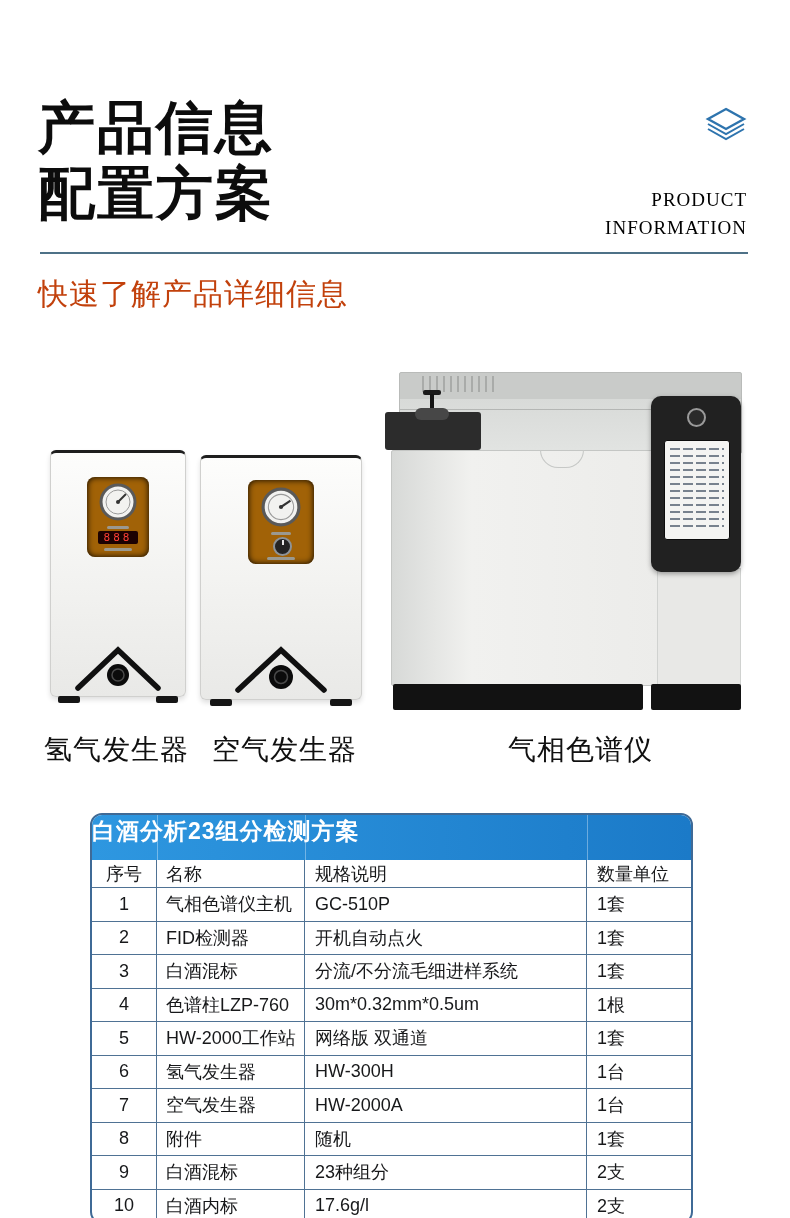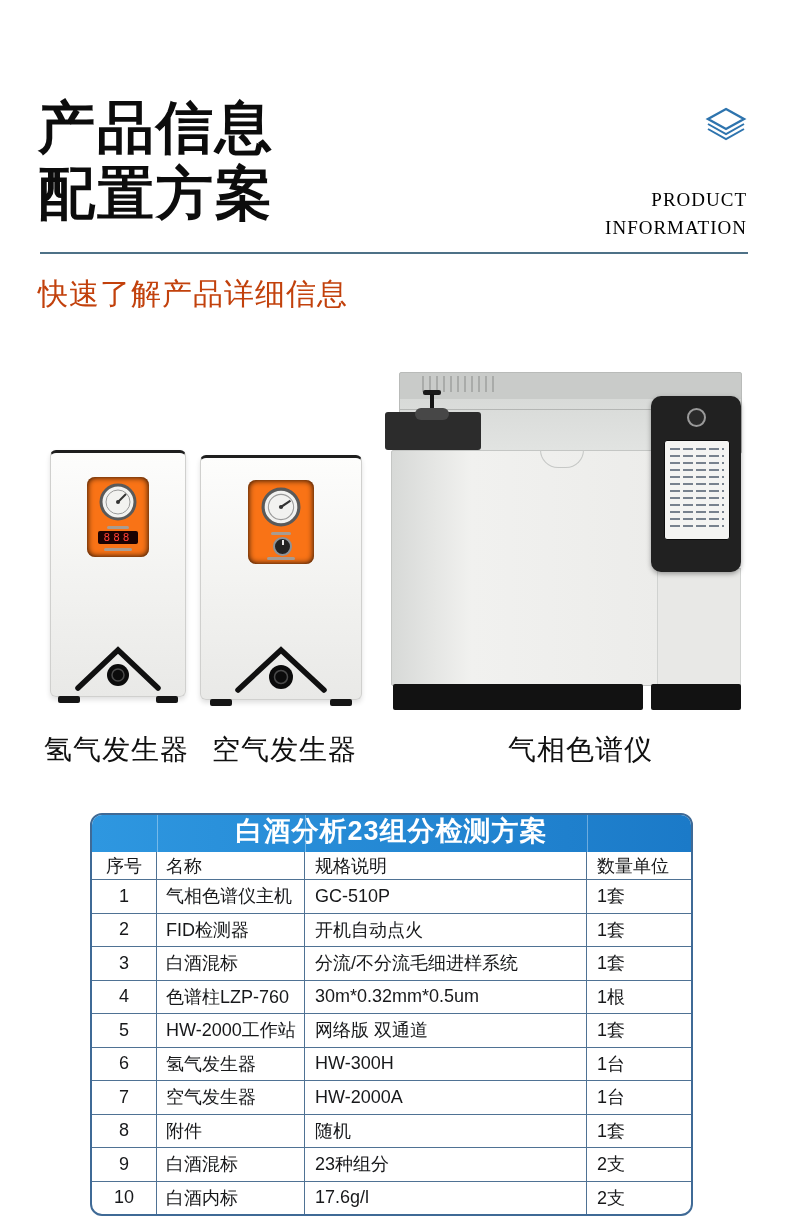--- a/index.html
+++ b/index.html
@@ -15,21 +15,21 @@
             letter-spacing:1px;color:#000000;white-space:pre-line;}
   .head-divider{position:absolute;left:40px;top:252px;width:708px;height:2px;background:#4e7187;}
   .tagline{position:absolute;left:38px;top:274px;font-family:"Liberation Serif","DejaVu Serif",serif;
            font-size:30px;color:#c2410c;letter-spacing:1px;}
 
   
   .gen{position:absolute;}
   .gen-body{position:absolute;inset:0;background:linear-gradient(180deg,#fdfdfc,#f2f2f0 55%,#e9e9e7);
             border:1px solid #d0d0ce;border-top:3px solid #1e1e1e;border-radius:6px;
             box-shadow:0 3px 5px rgba(0,0,0,.12);}
-  .panel{position:absolute;background:#f97316;border-radius:8px;box-shadow:inset 0 0 6px #000;}
+  .panel{position:absolute;background:#a16207;border-radius:8px;box-shadow:inset 0 0 6px #000;}
   .gauge{position:absolute;}
   .tiny-bar{position:absolute;height:3px;background:#9aa3a8;border-radius:2px;opacity:.85;}
   .led{position:absolute;background:#1c0202;border-radius:2px;color:#ff4136;
        font-family:"DejaVu Sans Mono","Liberation Mono",monospace;font-size:11px;line-height:13px;
        text-align:center;letter-spacing:3px;}
   .knob{position:absolute;border-radius:50%;background:#232323;border:2px solid #8d9398;}
   .knob::after{content:"";position:absolute;left:50%;top:1px;width:2px;height:5px;margin-left:-1px;background:#e8e8e8;}
   .chevron{position:absolute;}
   .foot{position:absolute;width:22px;height:7px;background:#151515;border-radius:2px;bottom:-6px;}
 
@@ -59,22 +59,22 @@
                       repeating-linear-gradient(180deg,#78828e 0 2px,transparent 2px 7px);}
   .gc-base-l{position:absolute;left:8px;top:316px;width:250px;height:26px;background:#121212;border-radius:2px;}
   .gc-base-r{position:absolute;left:266px;top:316px;width:90px;height:26px;background:#121212;border-radius:2px;}
 
   
   .caption{position:absolute;top:731px;font-size:28px;letter-spacing:1px;color:#101010;}
 
   
   .spec-table{position:absolute;left:90px;top:813px;width:603px;box-sizing:border-box;
               border:2px solid #3f6a96;border-radius:12px;overflow:hidden;background:#fff;}
-  .t-title{position:relative;height:37px;line-height:33px;text-align:center;color:#fff;
-           font-size:27px;font-weight:bold;letter-spacing:1px;
+  .t-title{position:relative;height:45px;line-height:33px;text-align:left;color:#fff;
+           font-size:23px;font-weight:bold;letter-spacing:1px;
            background:linear-gradient(90deg,#2e97e0,#1b7ac8);}
   .t-title .vline{position:absolute;top:0;width:1px;height:100%;background:rgba(255,255,255,.35);}
   .vl1{left:65px;} .vl2{left:213px;} .vl3{left:495px;}
   .thead,.trow{display:grid;grid-template-columns:65px 148px 282px 104px;}
   .thead{height:27px;border-bottom:1px solid #4f7294;}
   .trow{height:32.5px;border-bottom:1px solid #4f7294;}
   .trow:last-child{border-bottom:none;}
   .tcell{display:flex;align-items:center;border-right:1px solid #4f7294;
          font-size:18px;color:#17181a;overflow:hidden;white-space:nowrap;}
   .tcell:last-child{border-right:none;}

